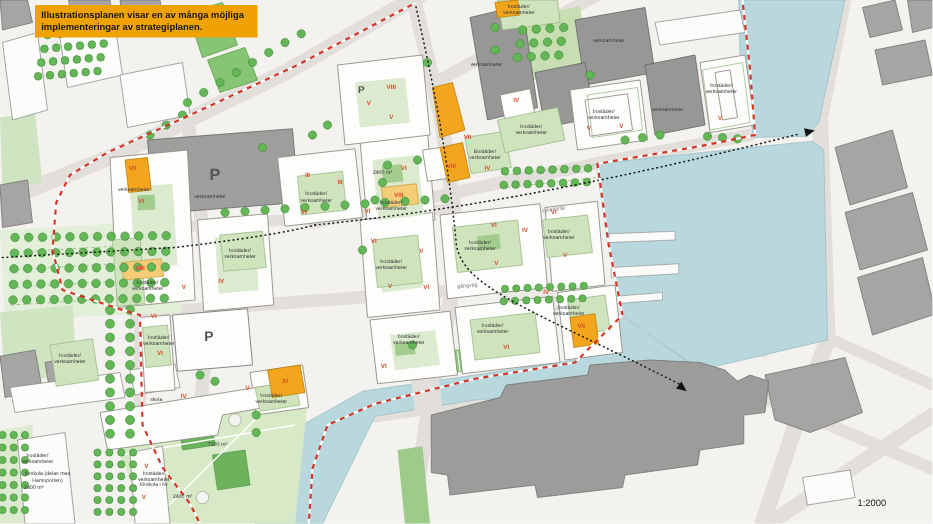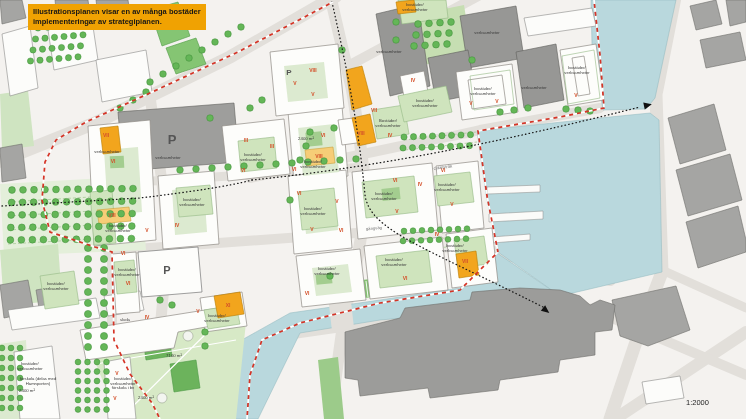--- a/index.html
+++ b/index.html
@@ -560,16 +560,16 @@
       <div class="map-label area" style="left: 146px; top: 398px;">2400 m²</div>
       <div class="map-label area" style="left: 306px; top: 139px;">2400 m²</div>
       <div class="map-label pbig" style="left: 172px; top: 140px;">P</div>
       <div class="map-label pmed" style="left: 167px; top: 270px;">P</div>
       <div class="map-label psml" style="left: 289px; top: 73px;">P</div>
       <div class="map-label street" style="left: 443px; top: 168px; transform: translate(-50%, -50%) rotate(-7deg);">cykelstråk</div>
       <div class="map-label street" style="left: 374px; top: 229px; transform: translate(-50%, -50%) rotate(-5deg);">gångväg</div>
     </div>
 
 <div id="callout">
-  <span>Illustrationsplanen visar en av många bostäder implementeringar av strategiplanen.</span>
+  <span>Illustrationsplanen visar en av många möjliga implementeringar av strategiplanen.</span>
 </div>
 <div id="scale">1:2000</div>
 </div>
 
 </body></html>

